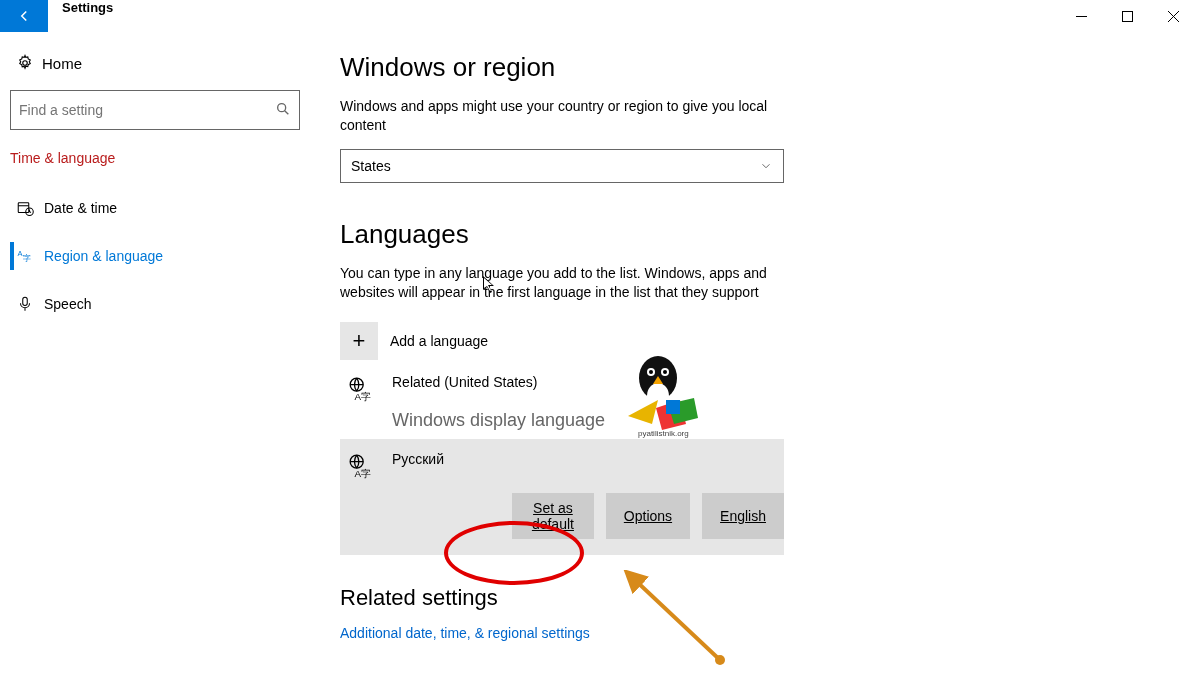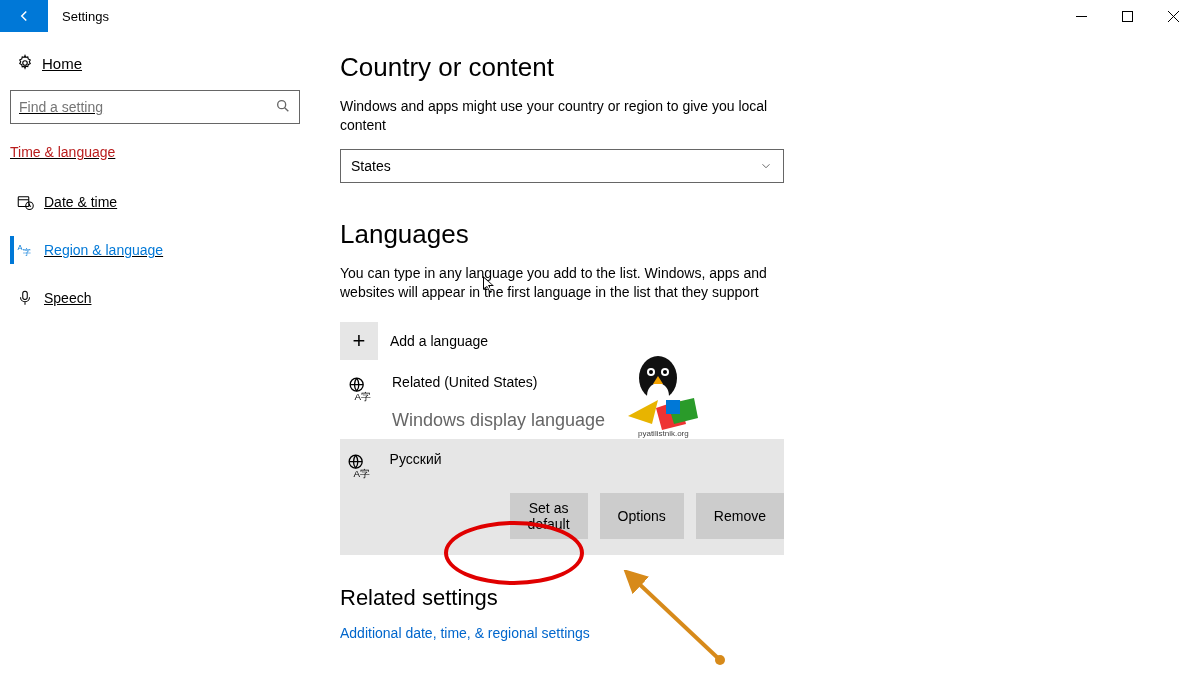--- a/index.html
+++ b/index.html
@@ -9,21 +9,22 @@
     color: #000;
     background: #fff;
     width: 1196px;
     height: 700px;
     overflow: hidden;
     position: relative;
   }
   .titlebar {
     height: 32px;
     display: flex;
-    align-items: center;
+    align-items: flex-start;
+    font-weight: bold;
   }
   .back-btn {
     width: 48px;
     height: 32px;
     background: #0078d7;
     color: #fff;
     display: flex;
     align-items: center;
     justify-content: center;
     cursor: pointer;
@@ -46,34 +47,33 @@
   }
   .content {
     display: flex;
     height: calc(100% - 32px);
   }
   .sidebar {
     width: 310px;
     padding: 14px 10px 0 10px;
     display: flex;
     flex-direction: column;
-    text-decoration: underline;
   }
   .home-row {
     display: flex;
     align-items: center;
     padding: 8px 6px;
     margin-bottom: 10px;
     cursor: pointer;
   }
   .home-row .icon { width: 26px; display:flex; align-items:center; }
   .home-row .label { font-size: 15px; }
   .search-box {
     border: 1px solid #666;
-    height: 34px;
+    height: 40px;
     display: flex;
     align-items: center;
     padding: 9px 8px;
     margin: 0 0 14px 0;
   }
   .search-box input {
     border: none;
     outline: none;
     flex: 1;
     font-size: 14px;
@@ -171,20 +171,21 @@
   .lang-item .lang-text { margin-left: 16px; }
   .lang-item.selected {
     background: #e6e6e6;
     padding: 12px 0 16px 6px;
   }
   .lang-buttons {
     display:flex;
     gap: 12px;
     margin-top: 26px;
     margin-left: 120px;
+    text-decoration: underline;
   }
   .lang-buttons button {
     border: none;
     background: #ccc;
     padding: 7px 18px;
     font-size: 14px;
     cursor: pointer;
     color: #000;
   }
   .link {
@@ -300,21 +301,21 @@
         <svg width="18" height="18" viewBox="0 0 24 24" fill="none" stroke="#000" stroke-width="1.4">
             <rect x="9" y="3" width="6" height="11" rx="3"></rect>
             <path d="M6 11a6 6 0 0012 0M12 17v4"></path>
           </svg>
       </span>
       <span>Speech</span>
     </div>
   </div>
 
   <div class="main">
-    <h1>Country or content</h1>
+    <h1>Windows or region</h1>
     <p class="desc">Windows and apps might use your country or region to give you local content</p>
     <div class="select-box">
       <span>States</span>
       <svg width="14" height="14" viewBox="0 0 24 24" fill="none" stroke="#555" stroke-width="1.5">
           <path d="M6 9l6 6 6-6"></path>
         </svg>
     </div>
 
     <h1>Languages</h1>
     <p class="desc">You can type in any language you add to the list. Windows, apps and websites will appear in the first language in the list that they support</p>
@@ -346,21 +347,21 @@
             <circle cx="8" cy="8" r="6"></circle>
             <path d="M2 8h12M8 2a10 10 0 010 12M8 2a10 10 0 000 12"></path>
             <text x="6" y="22" font-size="9" fill="#000" stroke="none">A字</text>
           </svg>
       </div>
       <div class="lang-text" style="flex:1">
         <span>Русский</span>
         <div class="lang-buttons">
           <button>Set as default</button>
           <button>Options</button>
-          <button>Remove</button>
+          <button>English</button>
         </div>
       </div>
     </div>
 
     <div class="related-title">Related settings</div>
     <span class="link">Additional date, time, &amp; regional settings</span>
   </div>
 </div>
 
 <svg class="watermark" style="left:608px; top:348px;" viewBox="0 0 100 90">

